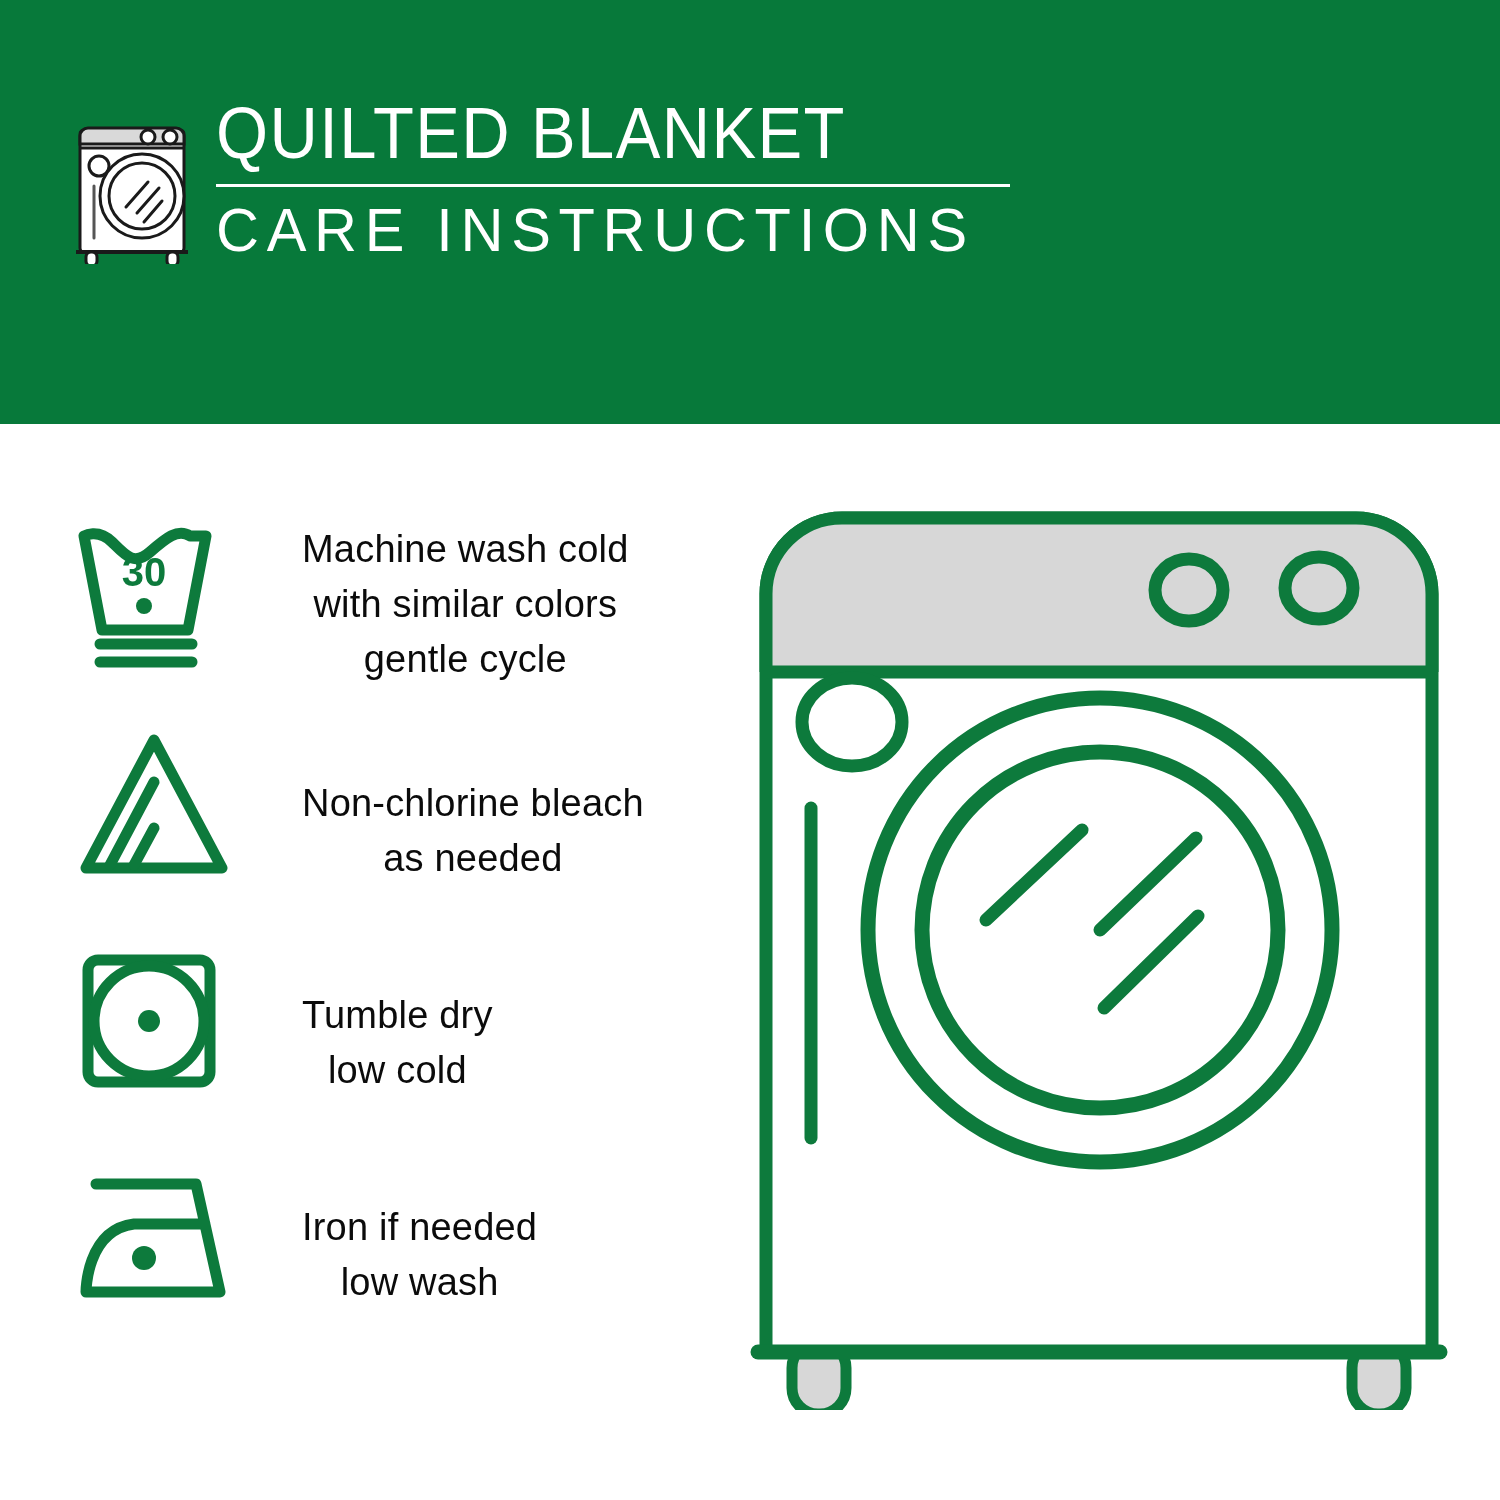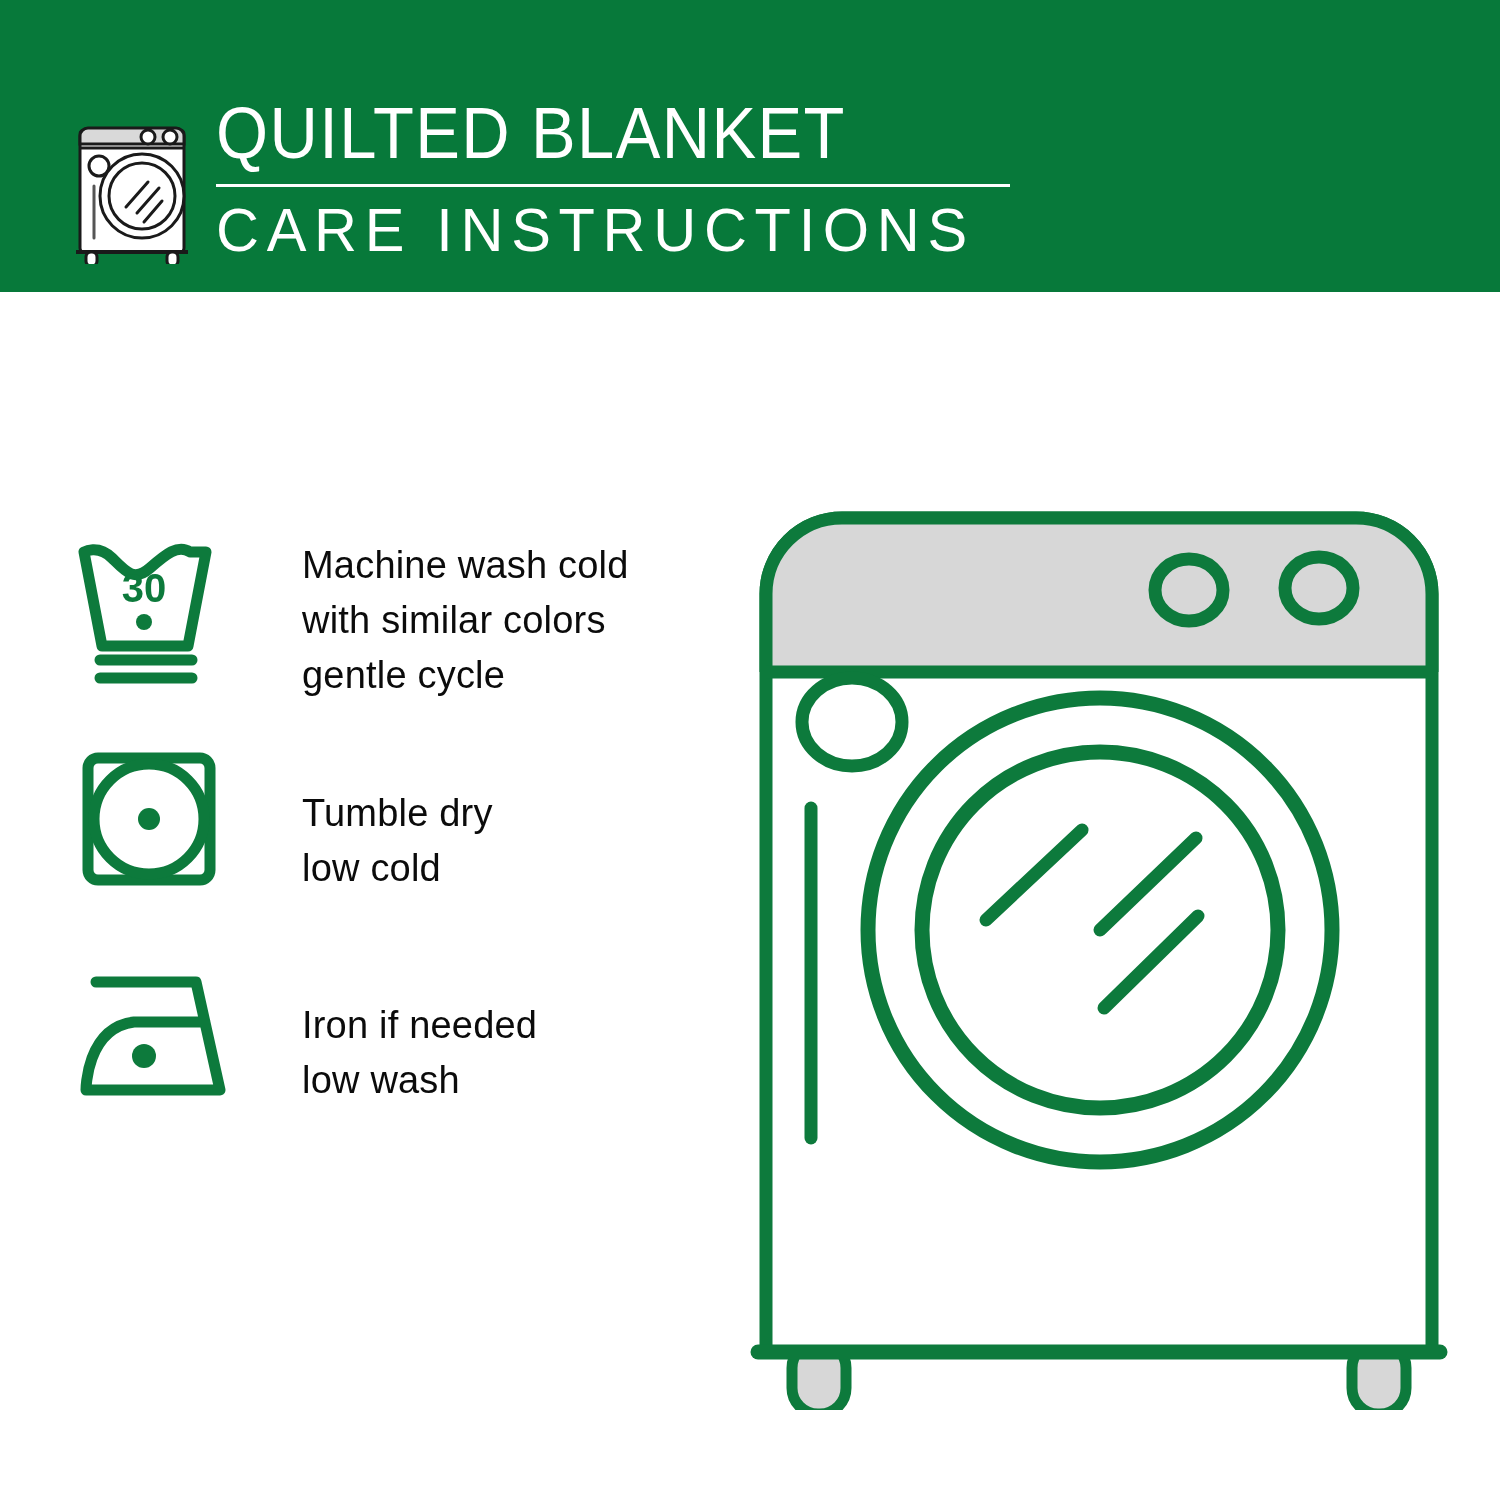--- a/index.html
+++ b/index.html
@@ -17,21 +17,21 @@
     background: #ffffff;
     overflow: hidden;
   }
 
   
   #header-bar {
     position: absolute;
     left: 0;
     top: 0;
     width: 1500px;
-    height: 292px;
+    height: 424px;
     background: #07793a;
   }
   #header-logo {
     position: absolute;
     left: 66px;
     top: 104px;
     width: 132px;
     height: 160px;
   }
   #header-text-block {
@@ -67,22 +67,23 @@
     letter-spacing: 8px;
     transform: scaleX(0.96);
     transform-origin: left center;
     white-space: nowrap;
   }
 
   
   #care-list {
     position: absolute;
     left: 72px;
-    top: 520px;
+    top: 504px;
     width: 640px;
+    text-align: center;
   }
   .care-row {
     position: relative;
     display: flex;
     align-items: flex-start;
     height: 218px;
   }
   .care-symbol {
     width: 164px;
     flex: 0 0 164px;
@@ -172,20 +173,33 @@
           <circle cx="72" cy="88" r="8" fill="#0d7a3c"></circle>
           <line x1="28" y1="126" x2="120" y2="126" stroke="#0d7a3c" stroke-width="11" stroke-linecap="round"></line>
           <line x1="28" y1="144" x2="120" y2="144" stroke="#0d7a3c" stroke-width="11" stroke-linecap="round"></line>
         </svg>
       </div>
       <div class="care-text">Machine wash cold
 with similar colors
 gentle cycle</div>
     </div>
 
+    <div class="care-row row-bleach">
+      <div class="care-symbol">
+        <svg width="164" height="150" viewBox="0 0 164 150" xmlns="http://www.w3.org/2000/svg">
+          <g fill="none" stroke="#0d7a3c" stroke-width="11" stroke-linecap="round" stroke-linejoin="round">
+            <path d="M82 10 L 150 138 L 14 138 Z"></path>
+            <line x1="82" y1="52" x2="38" y2="135"></line>
+            <line x1="82" y1="98" x2="62" y2="135"></line>
+          </g>
+        </svg>
+      </div>
+      <div class="care-text">Non-chlorine bleach
+as needed</div>
+    </div>
 
     <div class="care-row row-dry">
       <div class="care-symbol">
         <svg width="164" height="150" viewBox="0 0 164 150" xmlns="http://www.w3.org/2000/svg">
           <g fill="none" stroke="#0d7a3c" stroke-width="11" stroke-linejoin="round">
             <rect x="16" y="14" width="122" height="122" rx="10"></rect>
             <circle cx="77" cy="75" r="55"></circle>
           </g>
           <circle cx="77" cy="75" r="11" fill="#0d7a3c"></circle>
         </svg>

